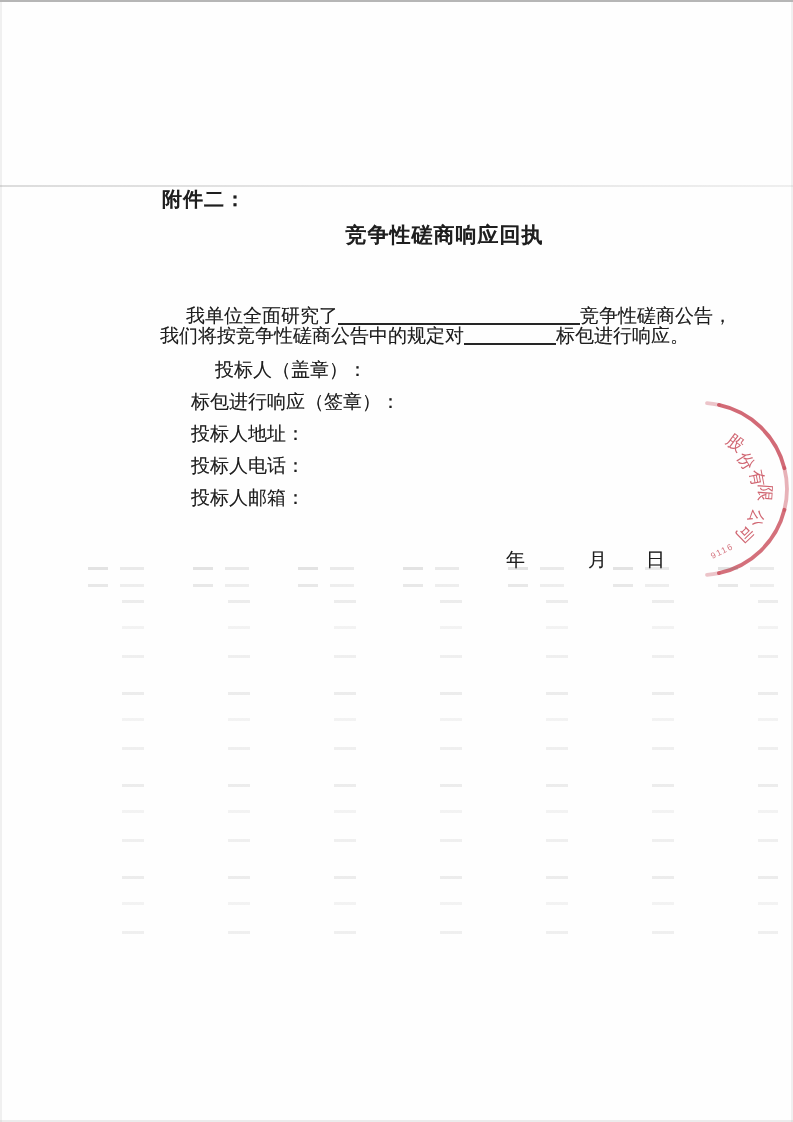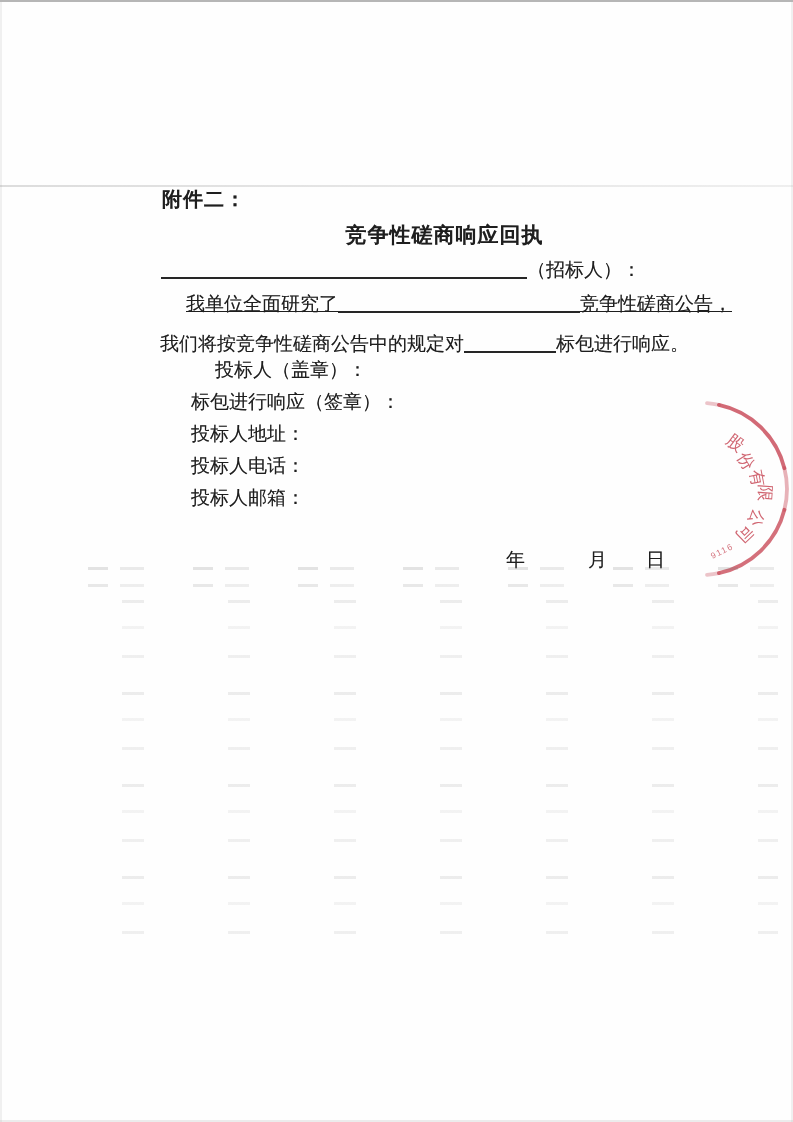--- a/index.html
+++ b/index.html
@@ -21,22 +21,22 @@
   .faint-rule{
     position:absolute;left:0;top:185px;width:793px;height:2px;
     background:linear-gradient(90deg,rgba(150,150,150,.32),rgba(150,150,150,.15));
   }
   .txt{position:absolute;color:#1e1e1e;white-space:nowrap;
        text-shadow:0 0 .5px rgba(40,40,40,.45);padding-left:48px;}
   .attachment{left:114px;top:186px;font-size:20px;font-weight:bold;letter-spacing:1px;}
   .doc-title{left:0;top:221px;width:793px;text-align:center;
              font-size:21px;font-weight:bold;letter-spacing:1px;}
   .lineA{left:113px;top:257px;font-size:19px;}
-  .lineB{left:138px;top:291px;font-size:19px;text-decoration:underline;}
-  .lineC{left:112px;top:323px;font-size:19px;margin-top:8px;}
+  .lineB{left:138px;top:303px;font-size:19px;}
+  .lineC{left:112px;top:323px;font-size:19px;}
   .label1{left:143px;top:357px;font-size:19px;margin-left:24px;}
   .label2{left:143px;top:389px;font-size:19px;}
   .label3{left:143px;top:421px;font-size:19px;}
   .label4{left:143px;top:453px;font-size:19px;}
   .label5{left:143px;top:485px;font-size:19px;}
   .date-y{left:458px;top:547px;font-size:19px;}
   .date-m{left:540px;top:547px;font-size:19px;}
   .date-d{left:598px;top:547px;font-size:19px;}
   
   .u{display:inline-block;height:1em;vertical-align:-3px;
@@ -73,23 +73,20 @@
   <div class="edge top"></div>
   <div class="edge bottom"></div>
   <div class="edge left"></div>
   <div class="edge right"></div>
   <div class="faint-rule"></div>
 
   <div class="txt attachment">附件二：</div>
 
   <div class="txt doc-title">竞争性磋商响应回执</div>
 
-  <div class="txt lineA">
-    <span class="u u1"></span><span>（招标人）：</span>
-  </div>
 
   <div class="txt lineB">
     <span>我单位全面研究了</span><span class="u u2"></span><span>竞争性磋商公告，</span>
   </div>
 
   <div class="txt lineC">
     <span>我们将按竞争性磋商公告中的规定对</span><span class="u u3"></span><span>标包进行响应。</span>
   </div>
 
   <div class="txt label1">投标人（盖章）：</div>

